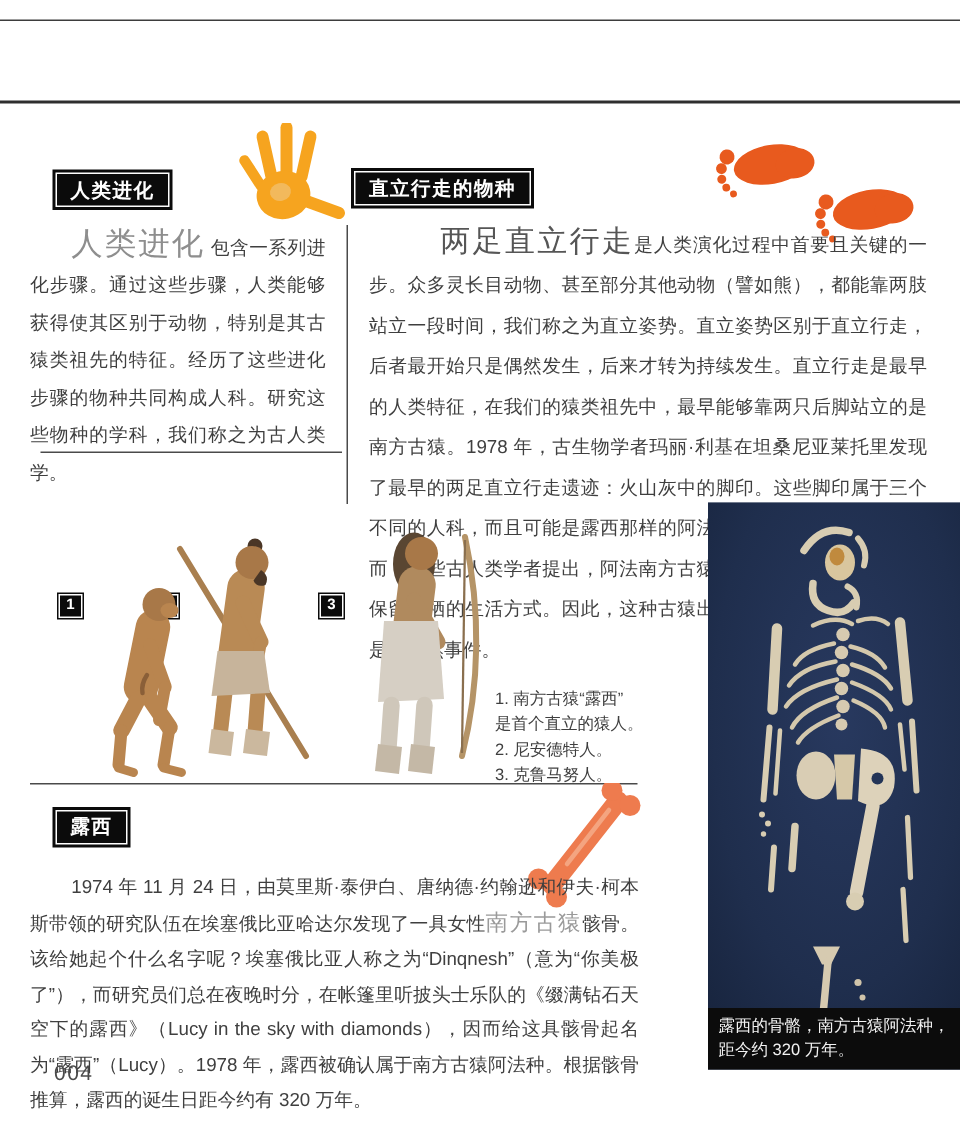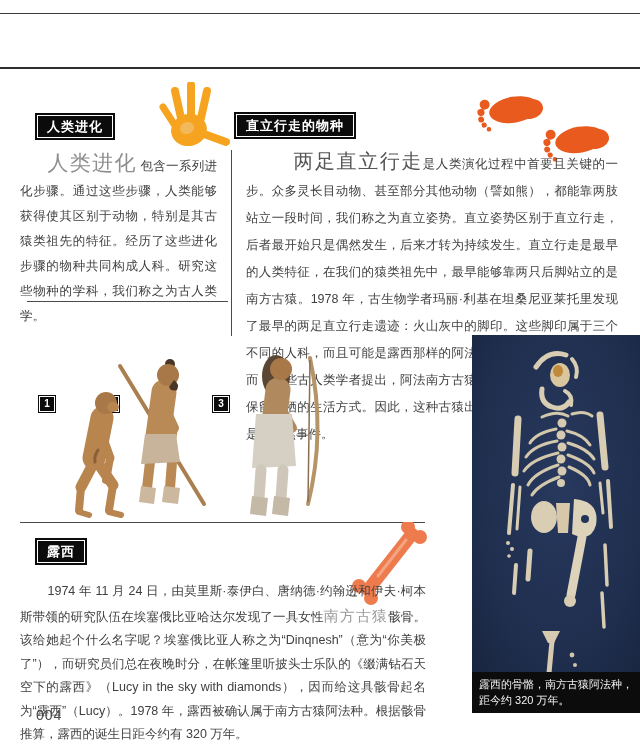--- a/index.html
+++ b/index.html
@@ -15,21 +15,21 @@
   #rule-mid    { left:20px; top:522px; width:405px; height:1px; background:#4a4a4a; }
 
   .page-title { position:absolute; left:32px; top:28px; font-size:26px; font-weight:400;
                 color:#3a3a3a; letter-spacing:1px; }
 
   .black-label { position:absolute; background:#0b0b0b; color:#fff; font-weight:bold;
                  font-size:13px; letter-spacing:1px; padding:4px 9px;
                  border:1px solid #fff; box-shadow:0 0 0 2px #0b0b0b; line-height:1; }
   #label-human  { left:37px;  top:115px; }
   #label-biped  { left:236px; top:114px; }
-  #label-lucy   { left:37px;  top:540px; }
+  #label-lucy   { left:37px;  top:540px;font-family:Liberation Mono, monospace; }
 
   .col-text { position:absolute; color:#3f3f3f; font-size:12.5px; text-align:justify; }
   #intro-para { left:20px; top:150px; width:197px; line-height:25px; text-indent:2.2em; }
   #biped-para { left:246px; top:148px; width:372px; line-height:27px; text-indent:2.2em; }
   #lucy-para  { left:20px; top:580px; width:406px; line-height:23.5px; text-indent:2.2em; }
 
   .lead-gray { font-size:21px; color:#8e8e8e; letter-spacing:1px; }
   .lead-dark { font-size:20px; color:#565656; letter-spacing:1px;margin-left:20px; }
   .term-big  { font-size:15px; color:#9a9a9a; letter-spacing:1px; }
   .latin-italic { }
@@ -173,20 +173,26 @@
       <polygon points="36,62 72,62 76,114 32,116" fill="#d6cfc4"></polygon>
       <g stroke="#cfc7ba" stroke-linecap="round">
         <line x1="63" y1="118" x2="61" y2="146" stroke-width="11"></line>
         <line x1="41" y1="118" x2="39" y2="146" stroke-width="11"></line>
       </g>
       <polygon points="54,144 70,146 68,164 52,162" fill="#c4b8a6"></polygon>
       <polygon points="32,144 48,146 46,164 30,162" fill="#c4b8a6"></polygon>
     </svg>
   </div>
 
+  <div id="fig-caption">
+    <div>1. 南方古猿“露西”</div>
+    <div>是首个直立的猿人。</div>
+    <div>2. 尼安德特人。</div>
+    <div>3. 克鲁马努人。</div>
+  </div>
 
   <div class="rule" id="rule-mid"></div>
 
   <div class="black-label" id="label-lucy">露西</div>
 
   <div id="icon-bone">
     <svg width="80" height="84" viewBox="0 0 80 84">
       <g fill="#ee7b4e">
         <line x1="64" y1="12" x2="20" y2="68" stroke="#ee7b4e" stroke-width="13" stroke-linecap="round"></line>
         <circle cx="60" cy="5" r="7"></circle>

